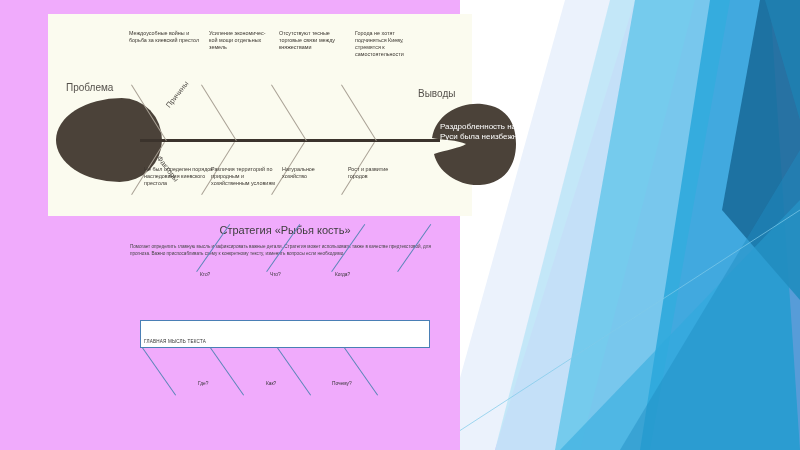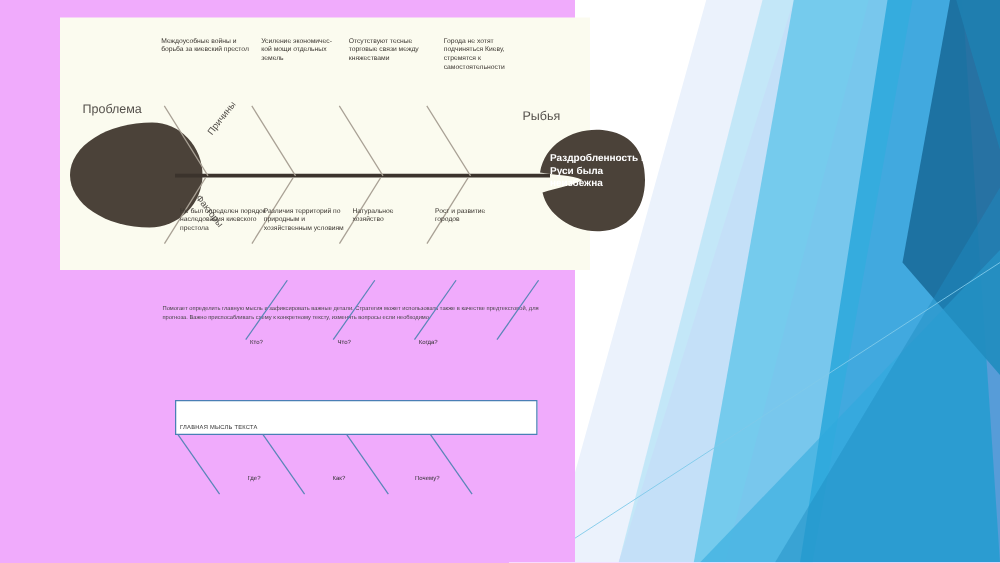--- a/index.html
+++ b/index.html
@@ -64,21 +64,21 @@
     left: 378px; top: 88px;
     width: 92px; height: 84px;
   }
   .fish-tail-text {
     position: absolute;
     left: 392px; top: 108px;
     width: 82px;
     color: #ffffff;
     font-size: 8px;
     line-height: 10px;
-    font-weight: bold;
+    font-weight: normal;
   }
 
   .label-problem {
     position: absolute;
     left: 18px; top: 68px;
     font-size: 10px;
     color: #55514c;
   }
   .label-conclusion {
     position: absolute;
@@ -193,21 +193,21 @@
     <polygon points="262,0 305,0 340,120 340,0" fill="#1f7fb0" opacity="0.9"></polygon>
     <polygon points="130,450 340,450 340,200 100,450" fill="#2ea9dc" opacity="0.55"></polygon>
     <polygon points="215,450 340,450 340,150 160,450" fill="#1f8cc0" opacity="0.45"></polygon>
     <line x1="-30" y1="450" x2="340" y2="210" stroke="#7fcaea" stroke-width="0.8" opacity="0.9"></line>
     <polygon points="0,0 105,0 -20,450 -90,450" fill="#ffffff"></polygon>
   </svg>
 
   <div id="fishbone-top">
 
     <div class="label-problem nosel">Проблема</div>
-    <div class="label-conclusion nosel">Рыбья</div>
+    <div class="label-conclusion nosel">Выводы</div>
 
     <div class="fish-head"></div>
 
     <div class="spine"></div>
 
     <svg class="fish-tail" viewBox="0 0 92 84">
       <path d="M6,36 C10,12 34,0 56,2 C78,4 90,18 90,42 C90,66 76,82 54,83 C32,84 12,70 8,52 C20,48 34,46 40,42 C32,38 16,38 6,36 Z" fill="#4b4239"></path>
     </svg>
     <div class="fish-tail-text nosel">Раздробленность на Руси была неизбежна</div>
 
@@ -230,20 +230,21 @@
     <div class="cause-top nosel" style="left:307px; top:16px; width:66px;">Города не хотят подчиняться Киеву, стремятся к самостоятельности</div>
 
     <div class="cause-bot nosel" style="left:96px; top:152px;">Не был определен порядок наследования киевского престола</div>
     <div class="cause-bot nosel" style="left:163px; top:152px; width:68px;">Различия территорий по природным и хозяйственным условиям</div>
     <div class="cause-bot nosel" style="left:234px; top:152px; width:54px;">Натуральное хозяйство</div>
     <div class="cause-bot nosel" style="left:300px; top:152px; width:54px;">Рост и развитие городов</div>
   </div>
 
   <div id="fishbone-bottom">
 
+    <div class="fb-title nosel">Стратегия «Рыбья кость»</div>
 
     <div class="fb-desc nosel">Помогает определить главную мысль и зафиксировать важные детали. Стратегия может использовать также в качестве предтекстовой, для прогноза. Важно приспосабливать схему к конкретному тексту, изменять вопросы если необходимо.</div>
 
     <div class="fb-box"></div>
     <div class="fb-box-text nosel">ГЛАВНАЯ МЫСЛЬ ТЕКСТА</div>
 
     <div class="fb-rib" style="left:77px; top:50px; height:58px; transform:rotate(215deg);"></div>
     <div class="fb-rib" style="left:147px; top:50px; height:58px; transform:rotate(215deg);"></div>
     <div class="fb-rib" style="left:212px; top:50px; height:58px; transform:rotate(215deg);"></div>
     <div class="fb-rib" style="left:278px; top:50px; height:58px; transform:rotate(215deg);"></div>

